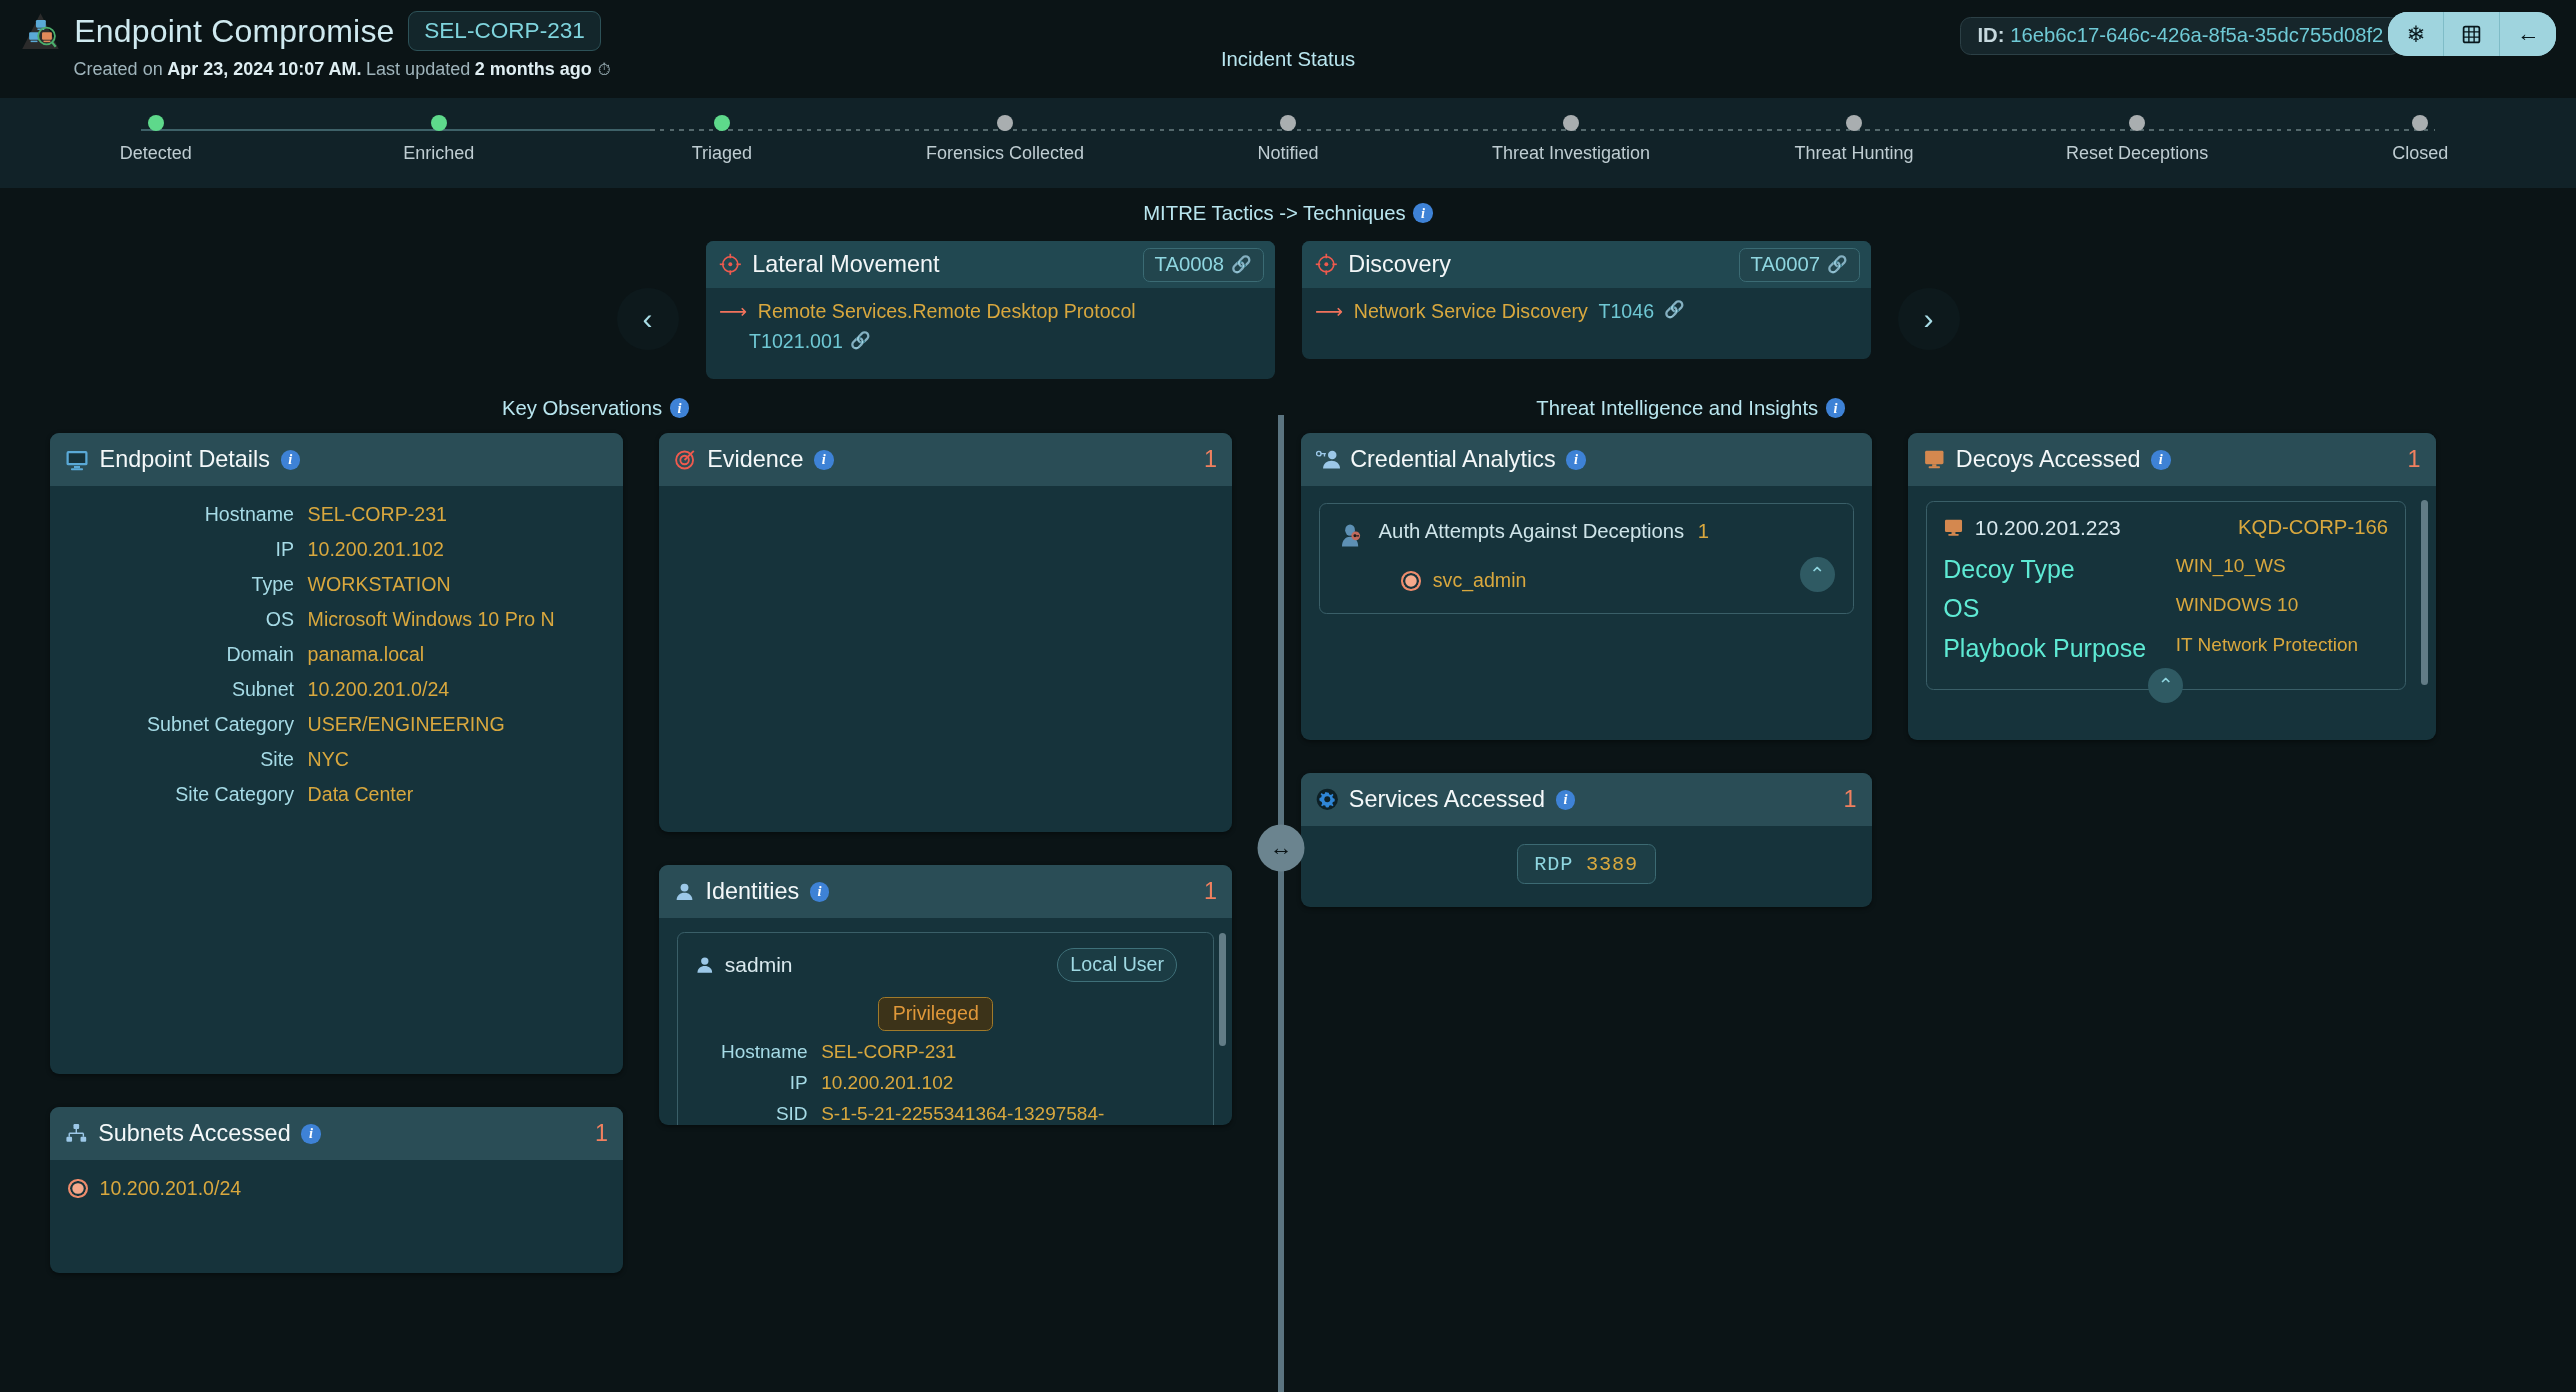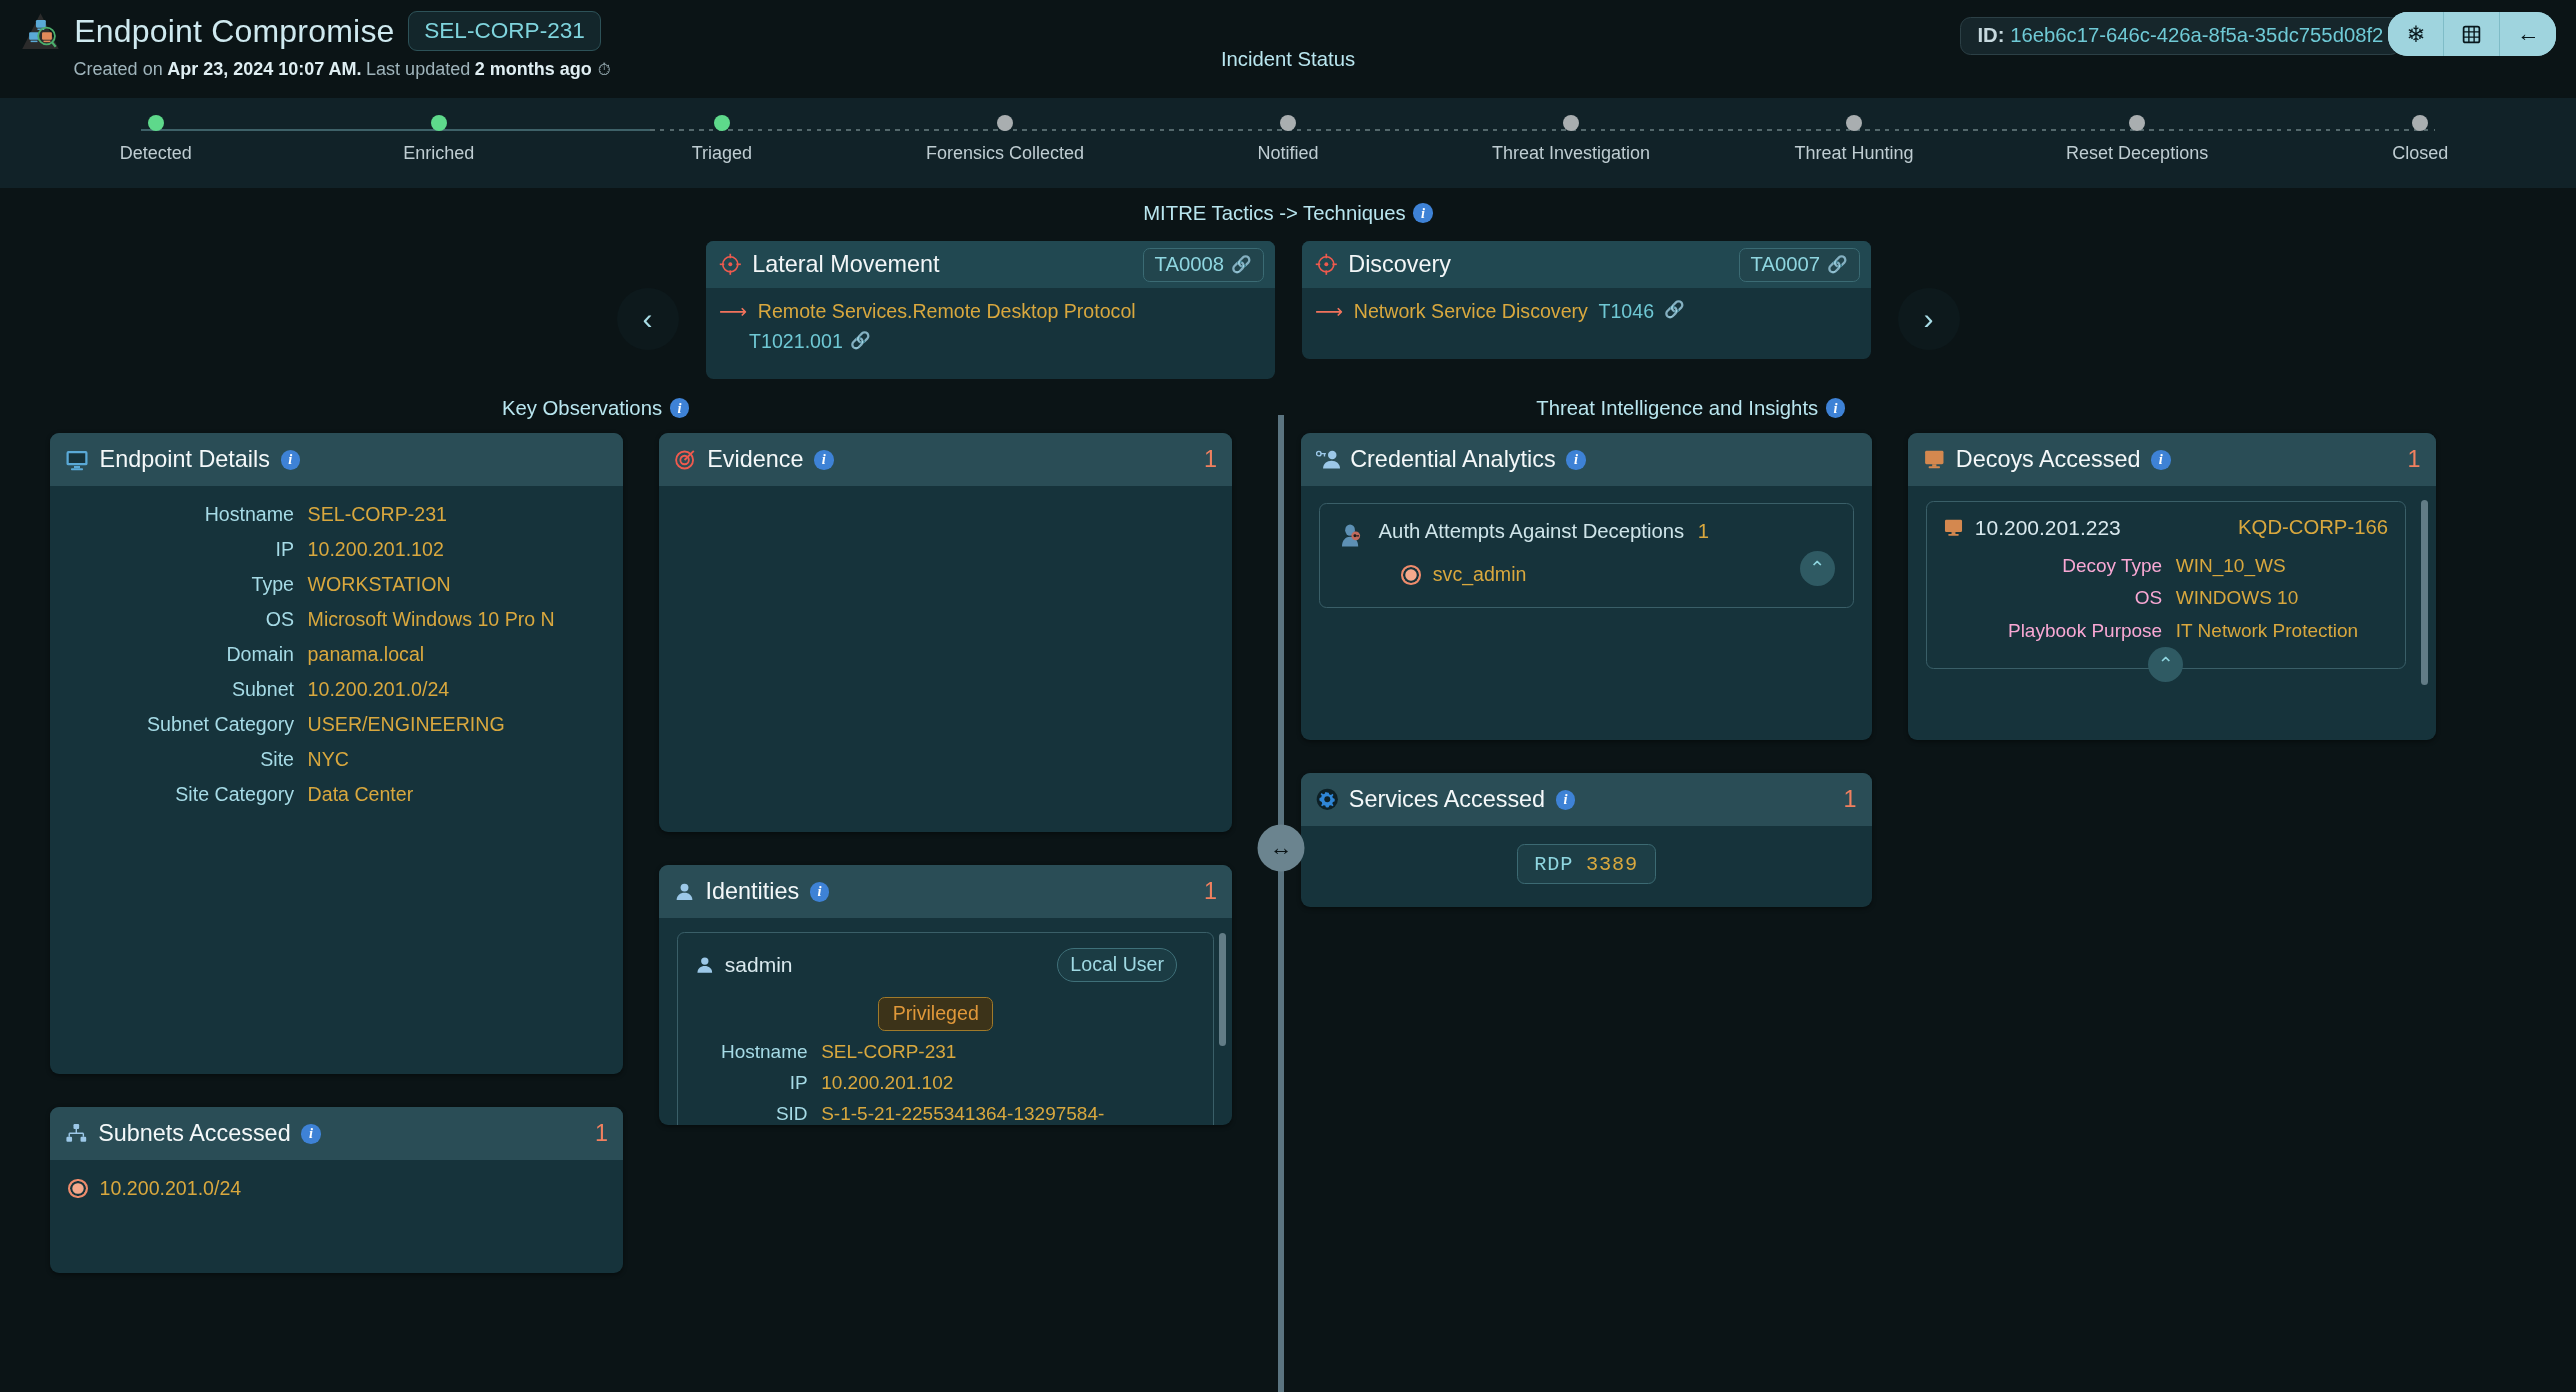--- a/index.html
+++ b/index.html
@@ -203,21 +203,21 @@
     padding: 4.5px 13.6px; font-size: 19.6px; color: #e0983a;
     display: inline-block;
   }
   .center-row { display: flex; justify-content: center; margin: 15px 0 10.6px; }
 
   .kv-sm { display: grid; grid-template-columns: 113px 1fr; row-gap: 9px; column-gap: 13.6px; }
   .kv-sm .k { text-align: right; color: #a6dbe6; font-size: 19px; }
   .kv-sm .v { color: #d9a83e; font-size: 19px; }
 
   .kv-md { display: grid; grid-template-columns: 219px 1fr; row-gap: 10.6px; column-gap: 13.6px; }
-  .kv-md .k { text-align: right; color: #f9a8d4; font-size: 19px; }
+  .kv-md .k { text-align: left; color: #5eead4; font-size: 25px; }
   .kv-md .v { color: #d9a83e; font-size: 19px; }
 
   .scroll-track {
     position: absolute; right: 4.5px; top: 10.6px; bottom: 10.6px; width: 7.5px;
   }
   .scroll-thumb {
     position: absolute; left: 0; width: 7.5px; border-radius: 4.5px; background: #627c86;
   }
 
   .chip-row { display: flex; justify-content: center; padding: 10.6px 0 0; }
@@ -603,21 +603,21 @@
                     <circle cx="21" cy="17" r="5.4" fill="#c06a5c"></circle>
                     <circle cx="20" cy="17" r="1.8" fill="#1a1a1a"></circle>
                     <line x1="21.6" y1="17" x2="25" y2="17" stroke="#1a1a1a" stroke-width="1.6"></line>
                   </svg>
                 </span>
                 <div style="flex:1;">
                   <div class="cred-row1">
                     <span class="cred-label">Auth Attempts Against Deceptions</span>
                     <span class="cred-num">1</span>
                   </div>
-                  <div class="bullet-row" style="margin-top:20px;margin-left:22.6px;">
+                  <div class="bullet-row" style="margin-top:26px;margin-left:22.6px;">
                     <span class="bullet-dot"></span>
                     <span class="bullet-text">svc_admin</span>
                   </div>
                 </div>
                 <button class="collapse-btn" style="align-self:flex-end;">
                   <span>⌃</span>
                 </button>
               </div>
             </div>
           </div>

